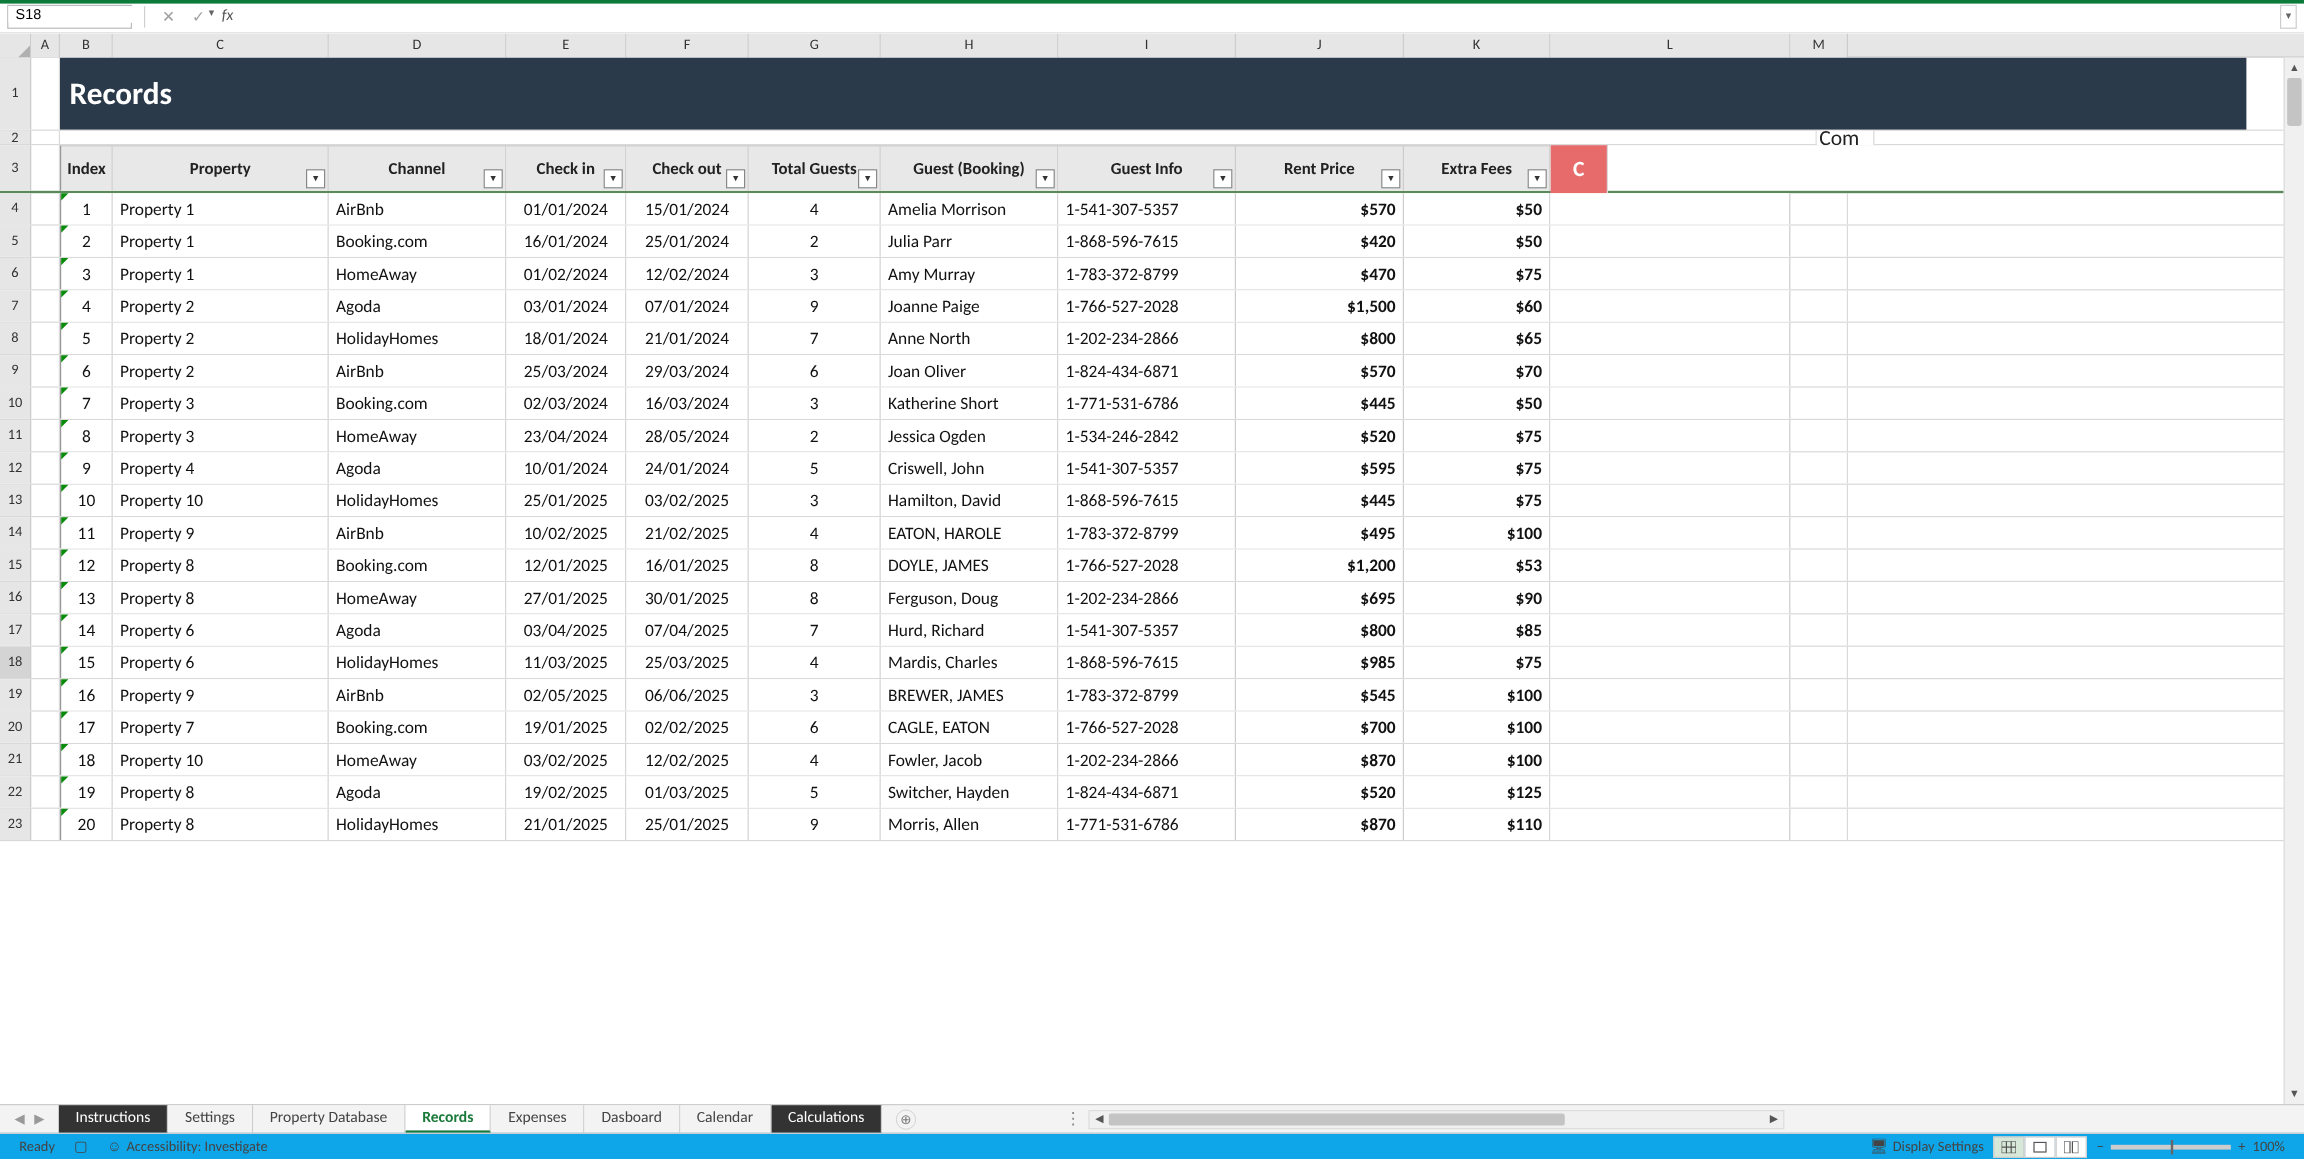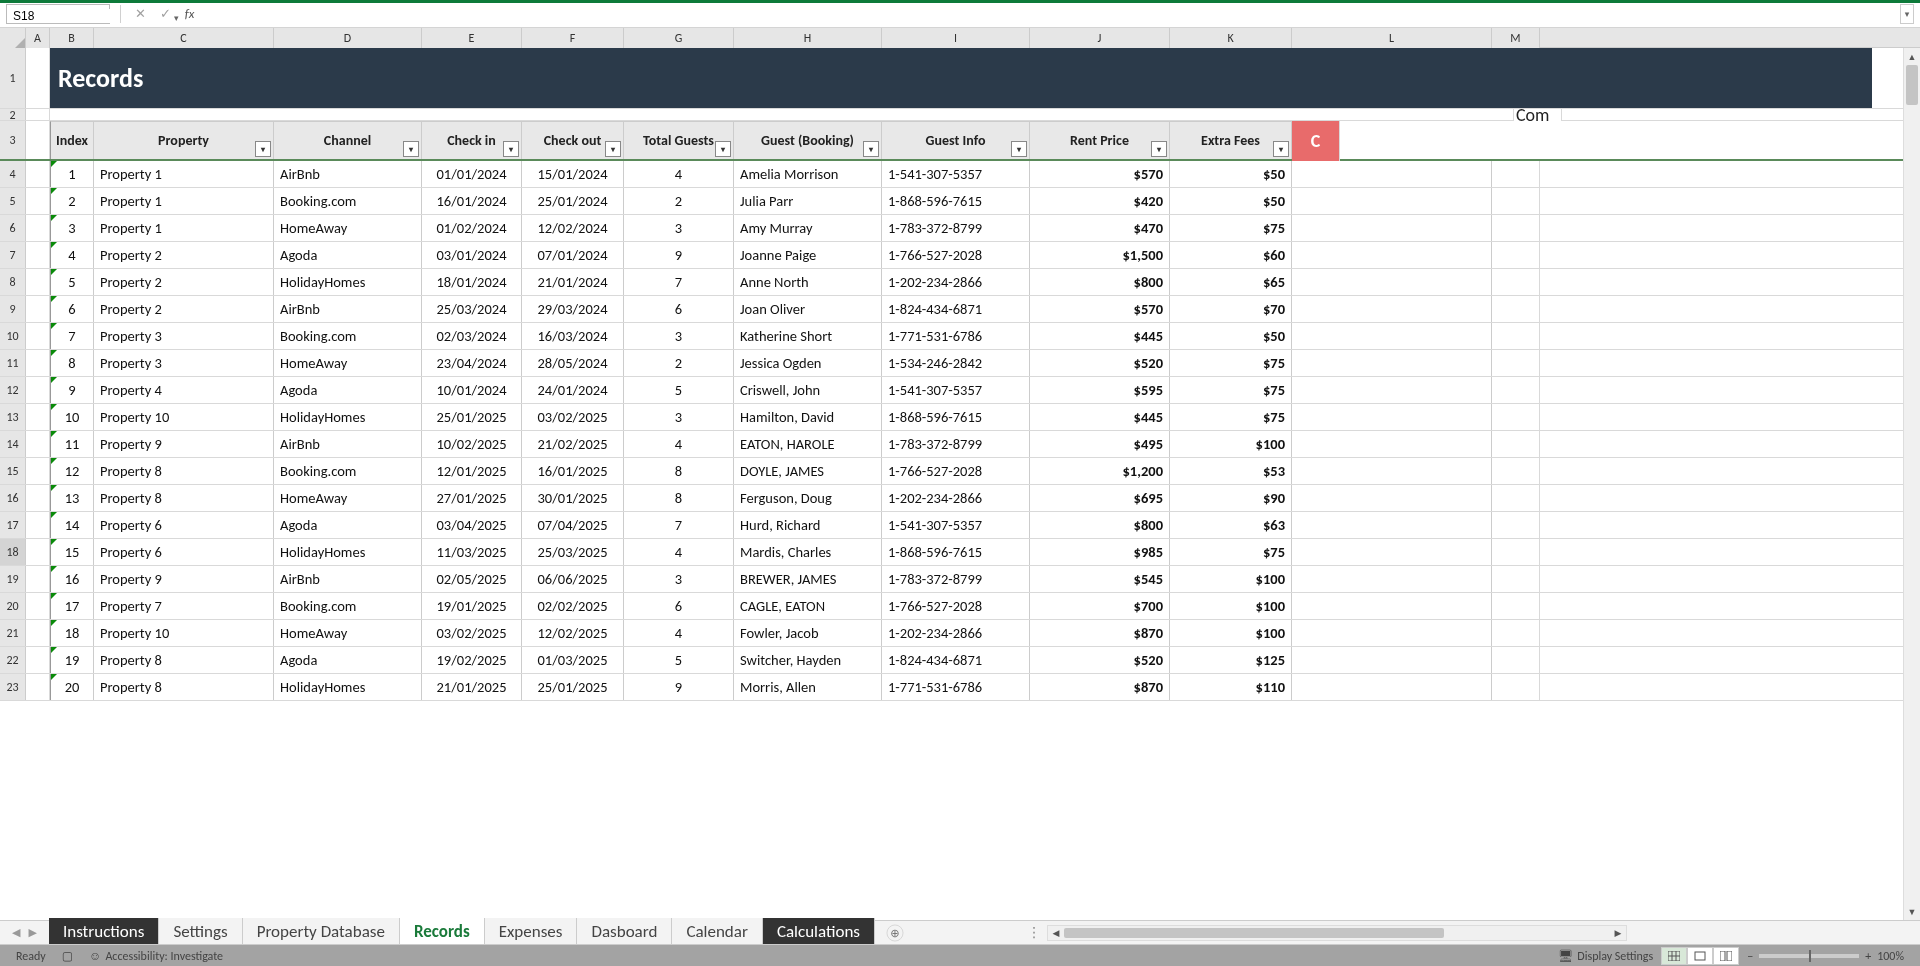--- a/index.html
+++ b/index.html
@@ -1,19 +1,19 @@
 <!DOCTYPE html>
 <html><head>
   <meta charset="utf-8">
   <style>
     * { margin: 0; padding: 0; box-sizing: border-box; }
     body { font-family: Calibri, "Segoe UI", Arial, sans-serif; font-size: 14px; background: #fff; overflow: hidden; color: #222; user-select: none; }
 
     .topbar { display: flex; align-items: center; height: 28px; border-bottom: 1px solid #d4d4d4; background: #fff; padding: 0 6px; gap: 6px; }
-    .namebox-wrap { display: flex; align-items: flex-end; border: 1px solid #bbb; background: #fff; width: 104px; height: 20px; }
+    .namebox-wrap { display: flex; align-items: flex-start; border: 1px solid #bbb; background: #fff; width: 104px; height: 20px; }
     .namebox { flex: 1; padding: 0 6px; font-size: 12px; outline: none; border: none; }
     .name-dd { width: 14px; display: flex; align-items: center; justify-content: center; color: #666; font-size: 9px; }
     .vsep { width: 1px; height: 18px; background: #d0d0d0; margin: 0 4px; }
     .fn-icon { color: #a0a0a0; font-size: 13px; padding: 0 4px; }
     .fn-icon.check { color: #a0a0a0; }
     .fx-label { font-style: italic; font-size: 13px; color: #555; padding: 0 4px; }
     .formula-input { flex: 1; border: none; outline: none; height: 20px; font-size: 12px; }
     .formula-dd { width: 14px; display: flex; align-items: center; justify-content: center; color: #666; font-size: 9px; border: 1px solid #ccc; height: 20px; }
 
     .grid-area { position: absolute; top: 28px; left: 0; right: 0; bottom: 46px; overflow: hidden; background: #fff; }
@@ -61,31 +61,31 @@
     .overflow-col { width: 48px; background: #fff; border-right: 1px solid #d9d9d9; display:flex; align-items:center; font-size:18px; padding:0 2px; overflow:hidden; }
     .red-cell { background: #e86b6b; color: #fff; font-weight: 600; justify-content: center; }
 
     .vscroll { position: absolute; right: 0; top: 20px; bottom: 0; width: 17px; background: #f0f0f0; border-left: 1px solid #ddd; }
     .vscroll .up, .vscroll .down { height: 17px; display:flex; align-items:center; justify-content:center; font-size:9px; color:#555; }
     .vscroll .down { position:absolute; bottom:0; left:0; right:0; }
     .vscroll .thumb { position:absolute; top: 17px; left:2px; right:2px; height: 40px; background:#c4c4c4; border-radius:2px; }
 
     .sheet-tabs { position: absolute; left: 0; right: 0; bottom: 22px; height: 24px; background: #f3f3f3; border-top: 1px solid #ccc; display: flex; align-items: center; }
     .nav-arrows { display: flex; gap: 8px; padding: 0 12px; color: #999; font-size: 11px; }
-    .tab { padding: 3px 14px; font-size: 17px; border-right: 1px solid #ccc; background: #f3f3f3; color: #444; cursor: pointer; }
+    .tab { padding: 3px 14px; font-size: 13px; border-right: 1px solid #ccc; background: #f3f3f3; color: #444; cursor: pointer; }
     .tab.dark { background: #333; color: #fff; }
     .tab.active { background: #fff; color: #1a7a3a; font-weight: 600; border-bottom: 2px solid #1a7a3a; }
     .tab-add { width: 24px; height: 24px; display:flex; align-items:center; justify-content:center; color:#777; font-size: 16px; border: 1px solid #ccc; border-radius: 50%; margin-left: 8px; transform: scale(0.7); }
     .hscroll-zone { flex: 1; display:flex; align-items:center; padding-left: 120px; }
     .hscroll { flex:1; height: 16px; background:#f0f0f0; border:1px solid #ddd; position:relative; max-width: 580px; }
     .hscroll .l, .hscroll .r { position:absolute; top:0; bottom:0; width:16px; display:flex; align-items:center; justify-content:center; font-size:9px; color:#555; }
     .hscroll .l { left:0; } .hscroll .r { right:0; }
     .hscroll .hthumb { position:absolute; left:16px; top:2px; bottom:2px; width: 380px; background:#c4c4c4; border-radius:2px; }
 
-    .statusbar { position: absolute; left:0; right:0; bottom:0; height: 22px; background: #a3a3a3; border-top: 1px solid #ccc; display:flex; align-items:center; font-size: 12px; color:#444; padding: 0 8px; }
+    .statusbar { position: absolute; left:0; right:0; bottom:0; height: 22px; background: #0ea5e9; border-top: 1px solid #ccc; display:flex; align-items:center; font-size: 12px; color:#444; padding: 0 8px; }
     .statusbar .spacer { flex:1; }
     .sb-item { display:flex; align-items:center; gap:4px; padding: 0 8px; }
     .view-btns { display:flex; gap:0; }
     .view-btn { width:26px; height:18px; border:1px solid #ccc; display:flex; align-items:center; justify-content:center; background:#fff; }
     .view-btn.active { background:#d8e8d8; }
     .zoom { display:flex; align-items:center; gap:6px; padding:0 8px; }
     .zoom-track { width: 100px; height: 4px; background:#ccc; position:relative; }
     .zoom-track::after { content:""; position:absolute; left:50%; top:-4px; width:2px; height:12px; background:#666; }
 
     .green-top-border { border-top: 3px solid #0d7a3a; position: absolute; top:0; left:0; right:0; height:0; }
@@ -406,21 +406,21 @@
           <div class="cell wA"></div>
           <div class="tcell wB center green-tri table-left-border">14</div>
           <div class="tcell wC">Property 6</div>
           <div class="tcell wD">Agoda</div>
           <div class="tcell wE center">03/04/2025</div>
           <div class="tcell wF center">07/04/2025</div>
           <div class="tcell wG center">7</div>
           <div class="tcell wH">Hurd, Richard</div>
           <div class="tcell wI">1-541-307-5357</div>
           <div class="tcell wJ right">$800</div>
-          <div class="tcell wK right">$63</div>
+          <div class="tcell wK right">$85</div>
           <div class="tcell wL"></div>
           <div class="cell wM"></div>
         </div>
         <div class="row rowD sel-row">
           <div class="rh">18</div>
           <div class="cell wA"></div>
           <div class="tcell wB center green-tri table-left-border">15</div>
           <div class="tcell wC">Property 6</div>
           <div class="tcell wD">HolidayHomes</div>
           <div class="tcell wE center">11/03/2025</div>

